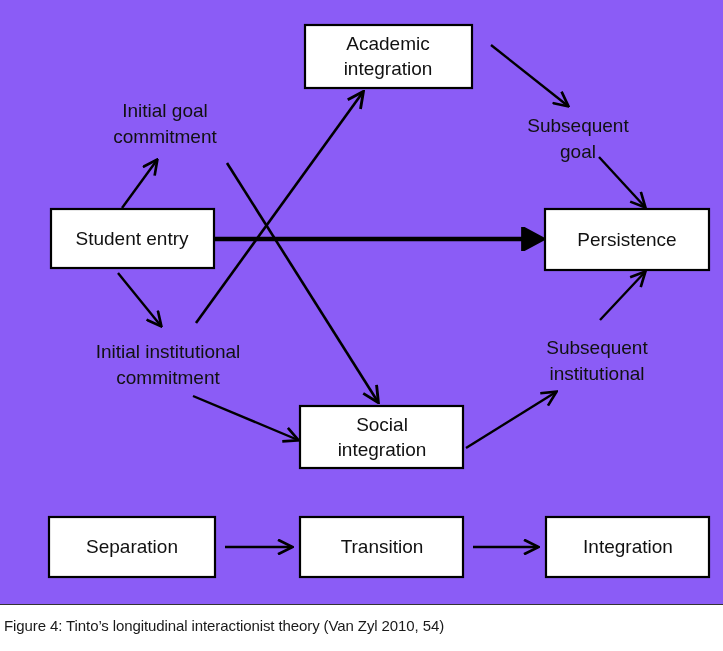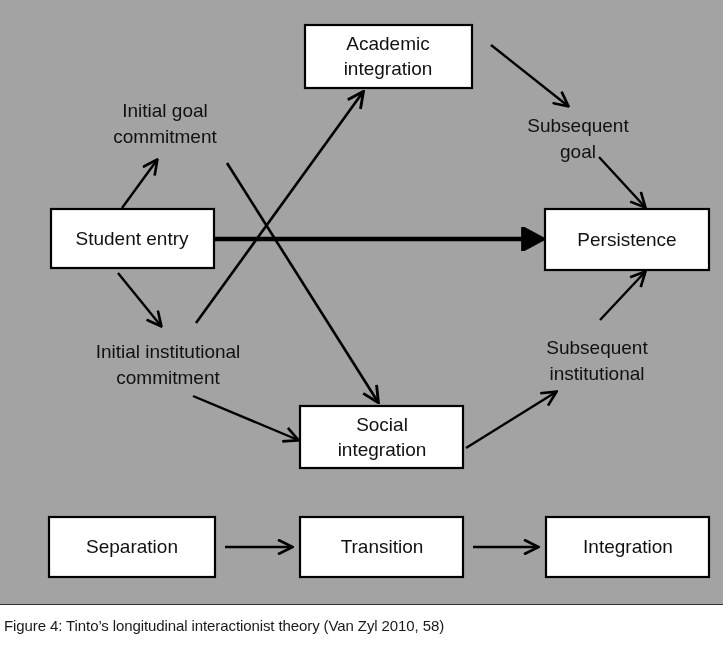--- a/index.html
+++ b/index.html
@@ -11,21 +11,21 @@
     width: 723px;
     height: 651px;
     font-family: "Liberation Sans", sans-serif;
     color: #000000;
     overflow: hidden;
   }
   #figure-root {
     position: relative;
     width: 723px;
     height: 651px;
-    background: #a3a3a3;
+    background: #8b5cf6;
   }
   #diagram-svg {
     position: absolute;
     left: 0;
     top: 0;
     width: 723px;
     height: 600px;
     display: block;
   }
   .node-box {
@@ -166,16 +166,16 @@
       <text class="free-label" x="578" y="153">goal</text>
     </g>
 
     <g>
       <text class="free-label" x="597" y="349">Subsequent</text>
       <text class="free-label" x="597" y="375">institutional</text>
     </g>
   </svg>
 
   <div class="caption-bar">
-    <span class="caption-text"><span class="caption-label">Figure 4:</span> <span>Tinto’s longitudinal interactionist theory (Van Zyl 2010, 58)</span></span>
+    <span class="caption-text"><span class="caption-label">Figure 4:</span> <span>Tinto’s longitudinal interactionist theory (Van Zyl 2010, 54)</span></span>
   </div>
 
 </div>
 
 </body></html>

